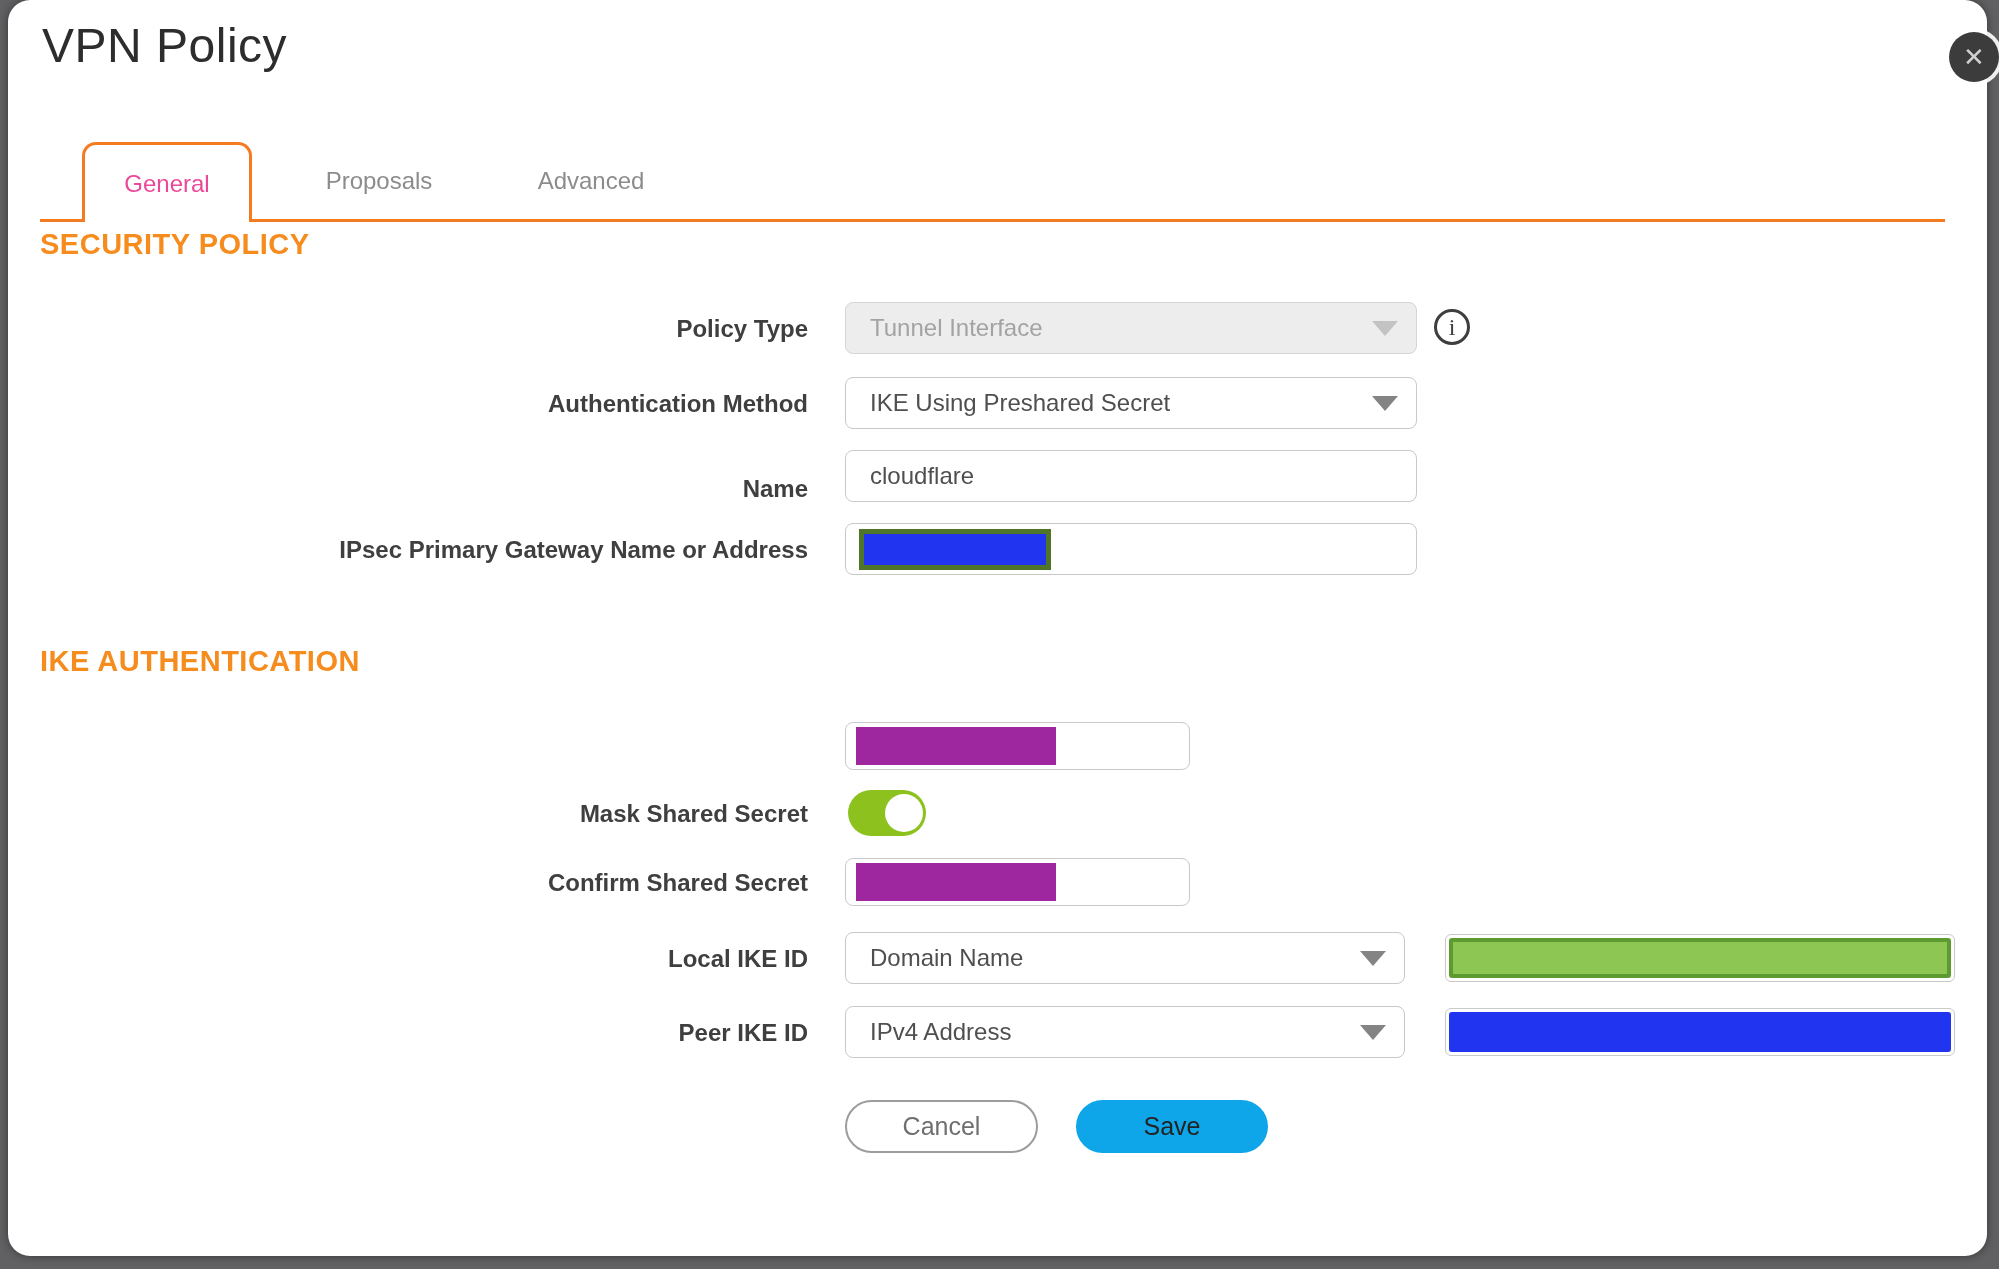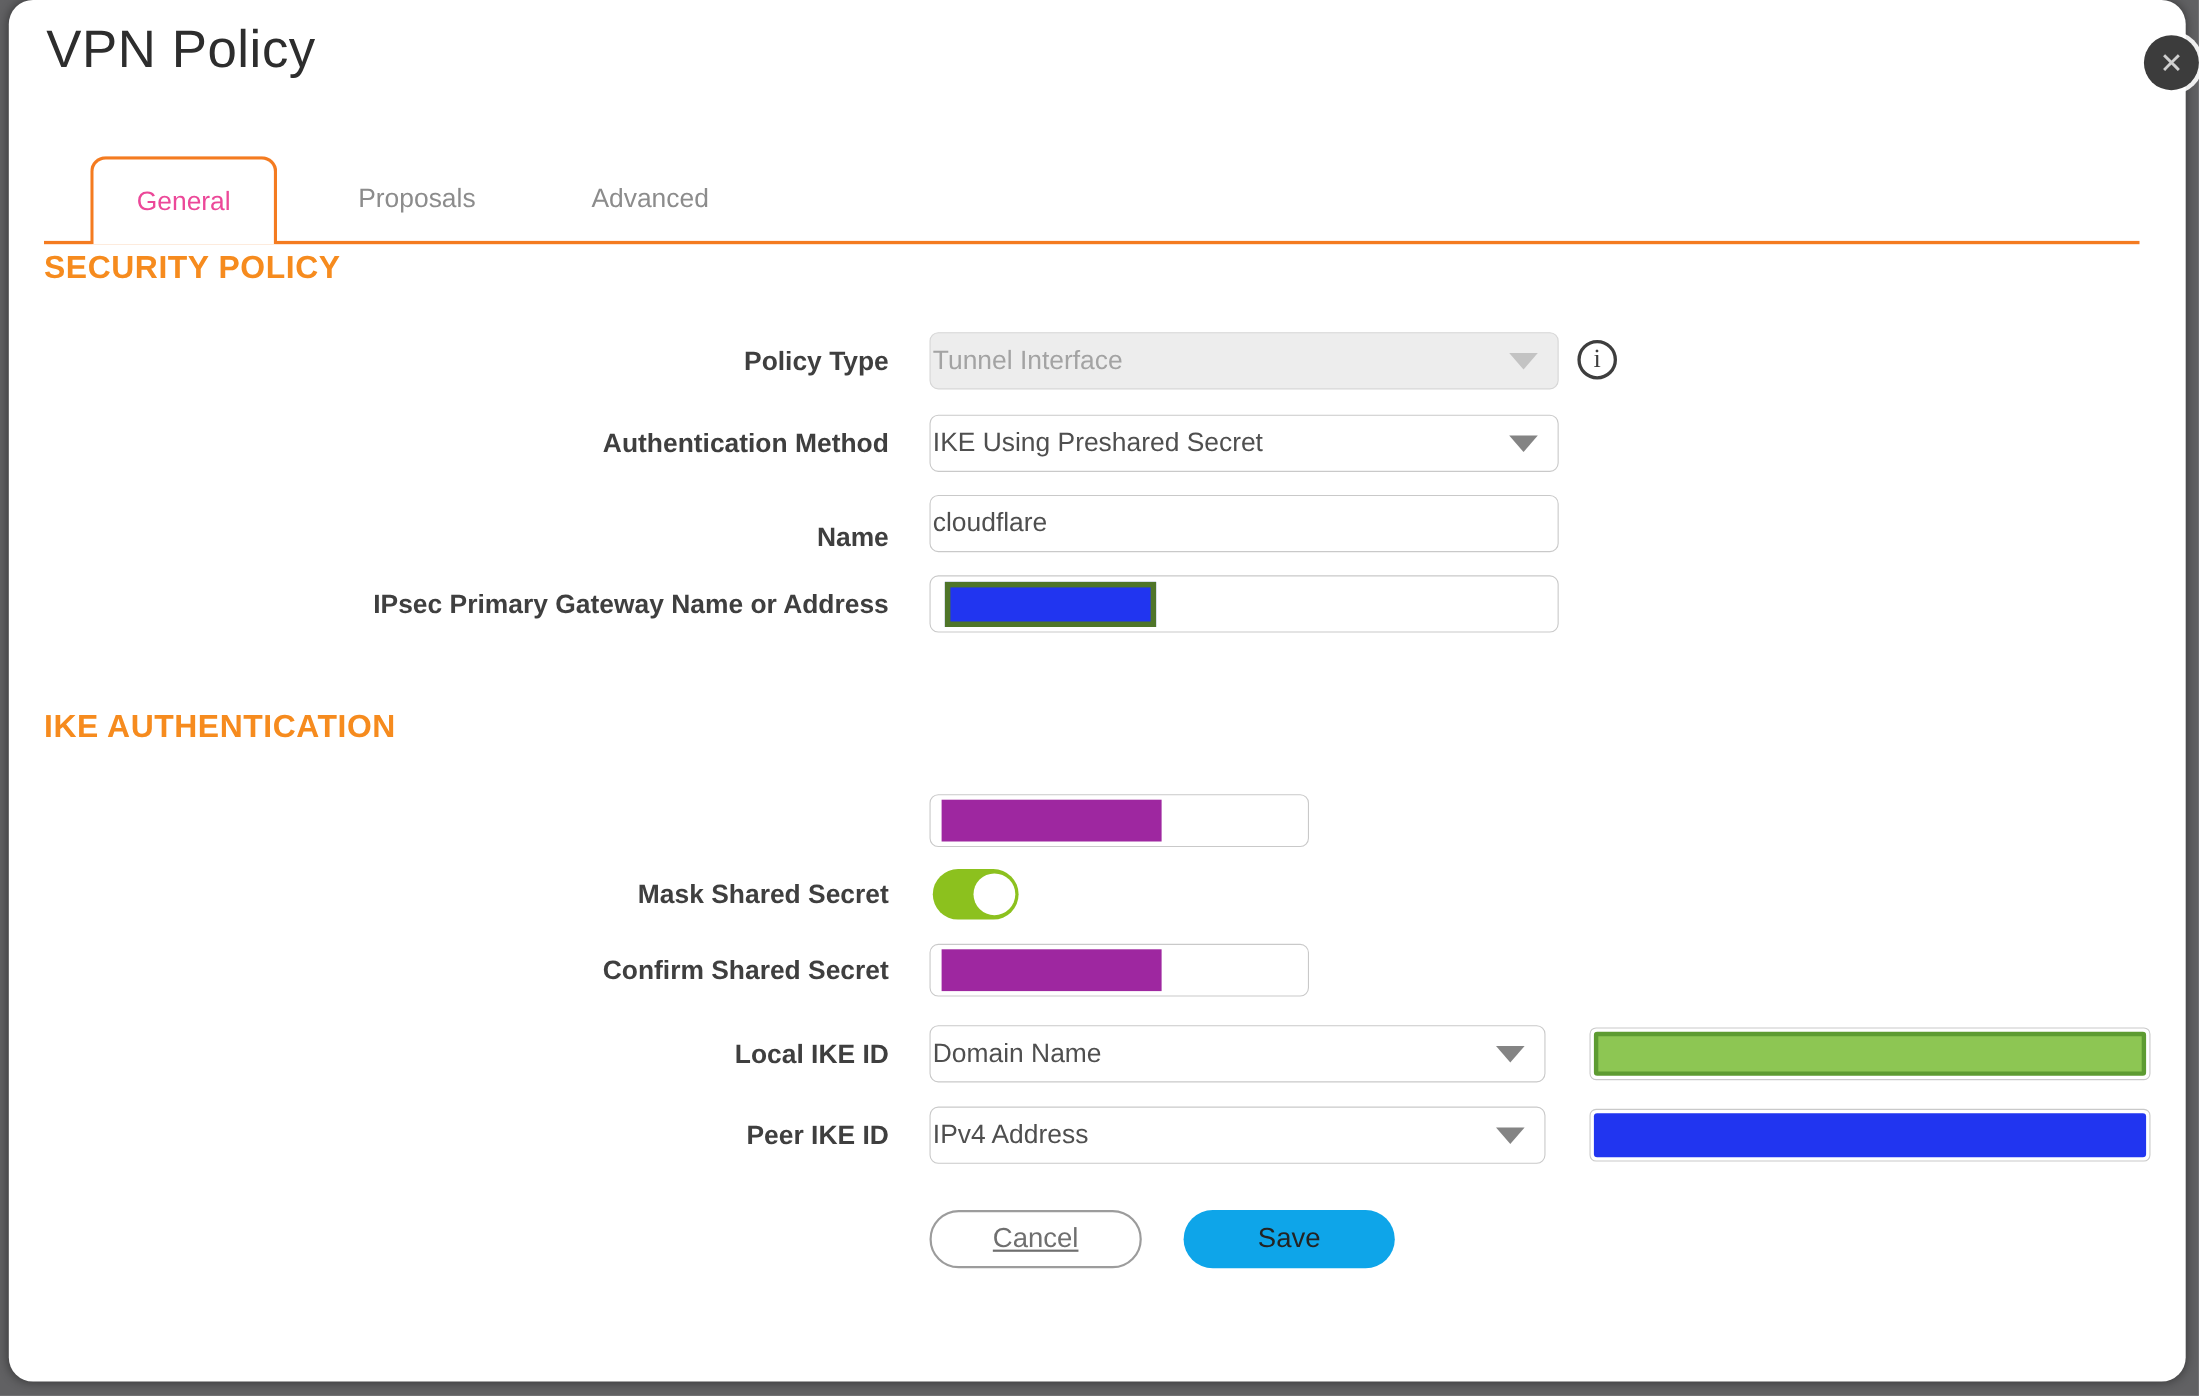--- a/index.html
+++ b/index.html
@@ -46,21 +46,21 @@
     font-size:29px; font-weight:bold; color:#f68b1e; letter-spacing:.5px;
   }
   .row-label {
     position:absolute; left:0; width:800px; text-align:right;
     font-size:24px; font-weight:bold; color:#3f3f3f;
   }
   .field {
     position:absolute; left:837px; background:#fff;
     border:1px solid #c9c9c9; border-radius:8px;
     font-size:24px; color:#4f4f4f;
-    display:flex; align-items:center; padding-left:2px;
+    display:flex; align-items:center; padding-left:24px;
   }
   .field.disabled { background:#ededed; border-color:#d6d6d6; color:#a3a3a3; }
   .dd-arrow {
     position:absolute; right:18px; top:50%; margin-top:-7px;
     width:0; height:0;
     border-left:13px solid transparent; border-right:13px solid transparent;
     border-top:15px solid #848484;
   }
   .dd-arrow.light { border-top-color:#c3c3c3; }
   .info-icon {
@@ -87,21 +87,21 @@
     background:#fff; border:1px solid #c9c9c9; border-radius:6px; padding:3px;
   }
   .value-fill { width:100%; height:100%; border-radius:3px; }
   .value-fill.green { background:#8dc653; border:4px solid #5d9b31; }
   .value-fill.blue { background:#2135f0; }
   .btn {
     position:absolute; top:1100px; height:53px; border-radius:27px;
     display:flex; align-items:center; justify-content:center;
     font-size:25px; cursor:pointer;
   }
-  .btn.cancel { left:837px; width:193px; background:#fff; border:2px solid #9c9c9c; color:#6f6f6f;text-decoration:underline; }
+  .btn.cancel { left:837px; width:193px; background:#fff; border:2px solid #9c9c9c; color:#6f6f6f; }
   .btn.save { left:1068px; width:192px; background:#0ea5e9; border:none; color:#232323; }
 </style>
 </head>
 <body>
 
 <div class="modal">
 
   <div class="dialog-title">VPN Policy</div>
 
   <div class="close-btn">

